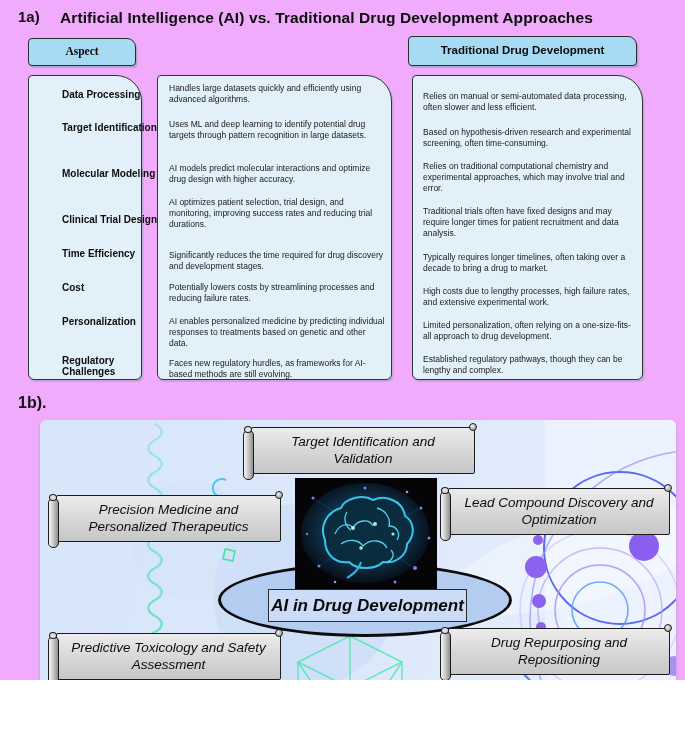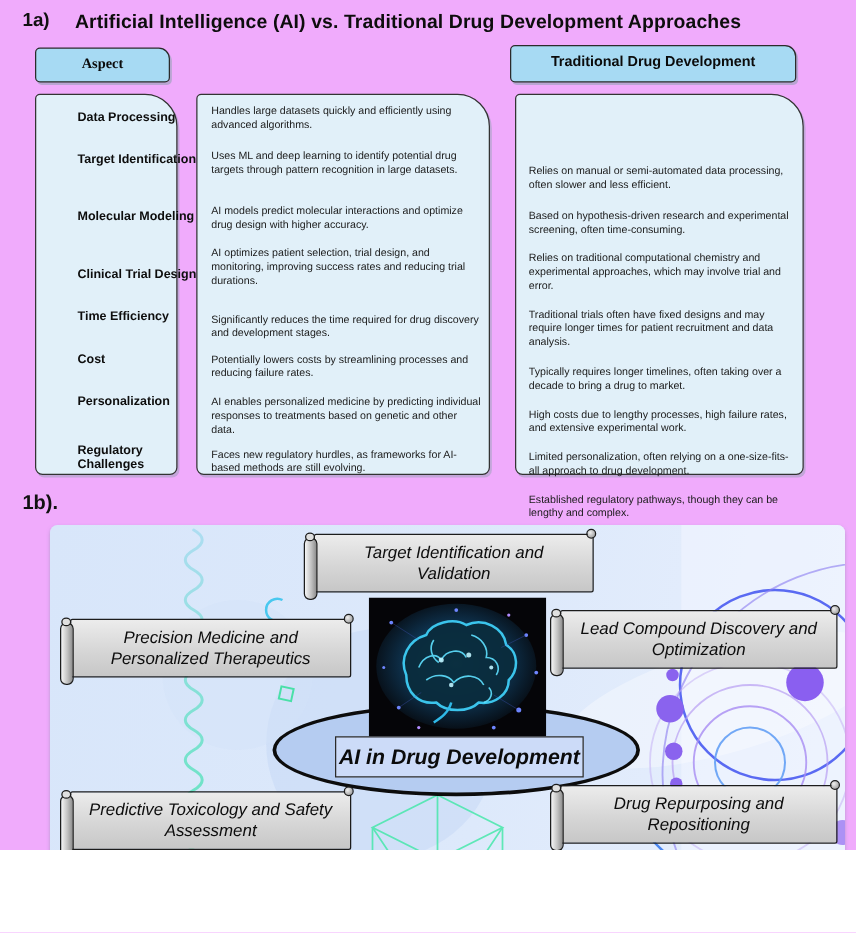--- a/index.html
+++ b/index.html
@@ -24,21 +24,21 @@
   .col{position:absolute;top:75px;height:305px;background:#e1f0f9;
     border:1.6px solid #333;border-radius:4px 26px 6px 6px;
     box-shadow:1.5px 2px 0 rgba(140,160,175,.45);}
   #col-aspect{left:28px;width:114px;}
   #col-ai{left:157px;width:235px;}
   #col-trad{left:412px;width:231px;}
 
   .aspect-label{position:absolute;left:9px;width:98px;font-weight:bold;
     font-size:10px;line-height:11px;color:#0d0d0d;margin-left:24px;}
   .cell{position:absolute;left:11px;width:216px;font-size:8.5px;line-height:11px;color:#1a1a1a;}
-  #col-trad .cell{width:212px;left:10px;margin-top:40px;}
+  #col-trad .cell{width:212px;left:10px;}
 
   
   #panel{position:absolute;left:40px;top:420px;width:636px;height:321px;
     background:linear-gradient(100deg,#d8e6fa 0%,#dde9fb 55%,#e9f0fd 100%);
     border-radius:6px;box-shadow:0 2px 3px rgba(120,135,160,.5);overflow:hidden;}
   #decor{position:absolute;left:0;top:0;z-index:1;}
 
   #brain{position:absolute;left:255px;top:58px;width:142px;height:114px;z-index:3;}
   #hub-ellipse{position:absolute;left:178px;top:143px;width:294px;height:74px;
     background:#b5ccf1;border:3px solid #0c0c0c;border-radius:50%;z-index:2;}

